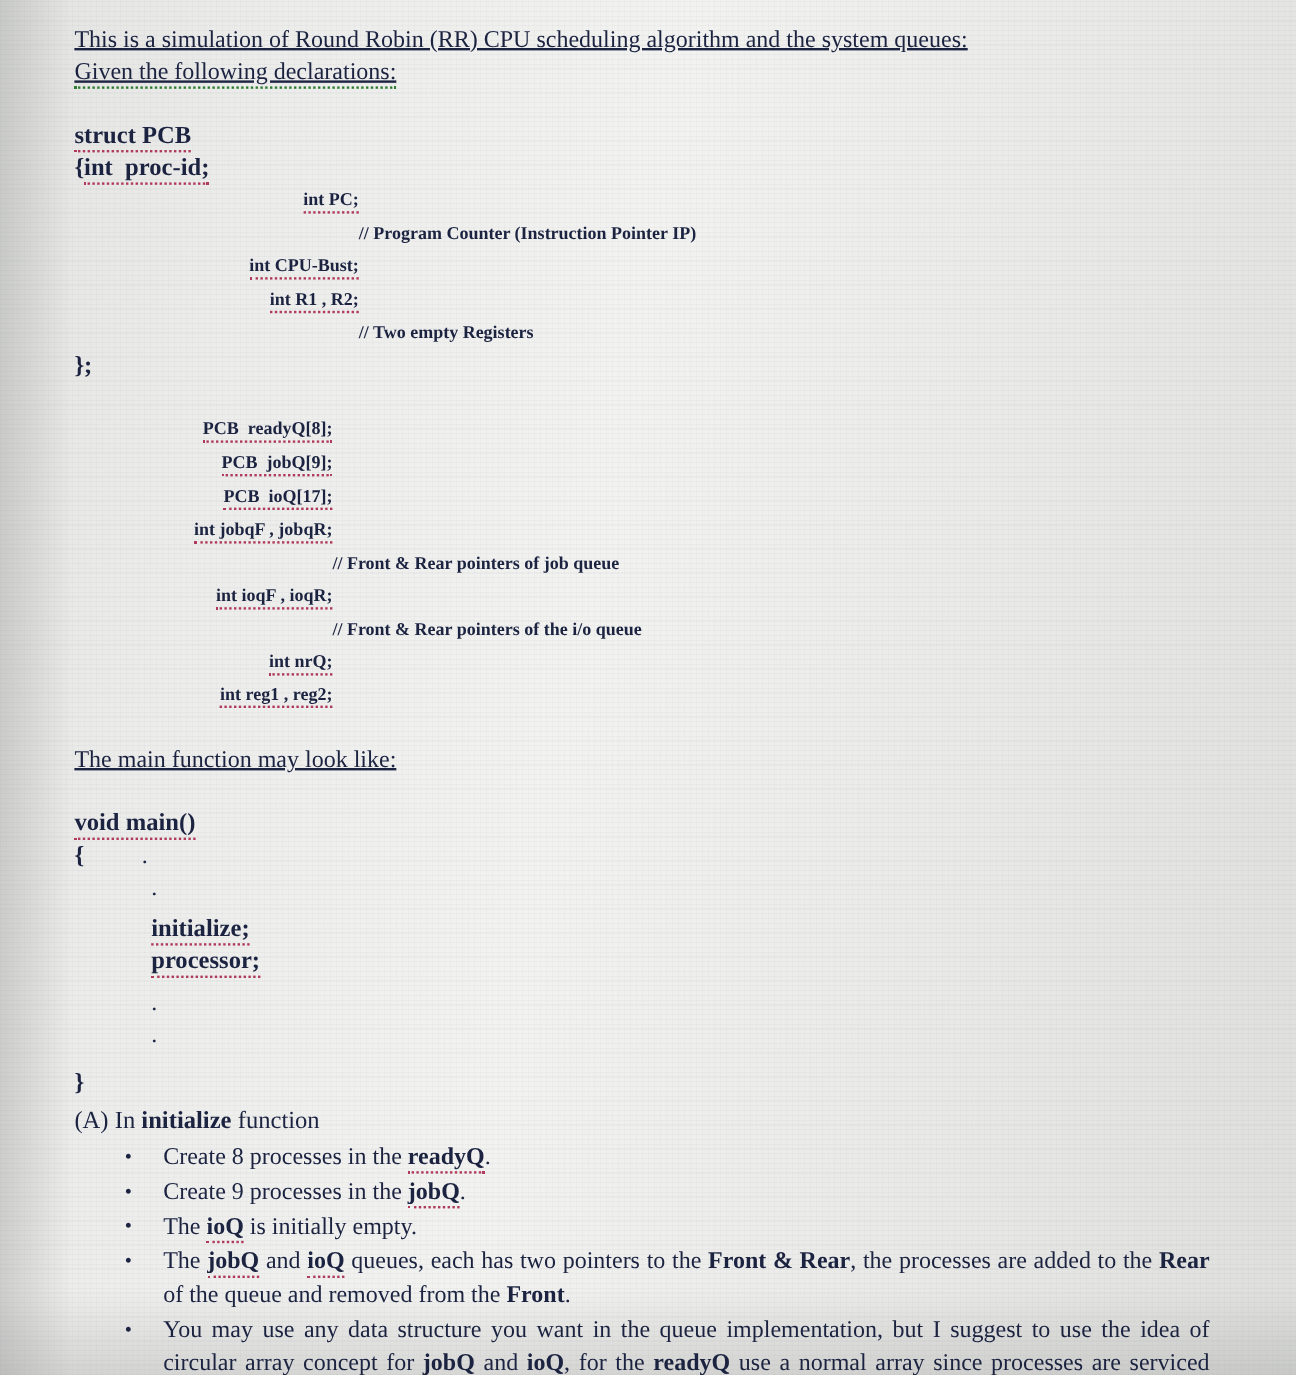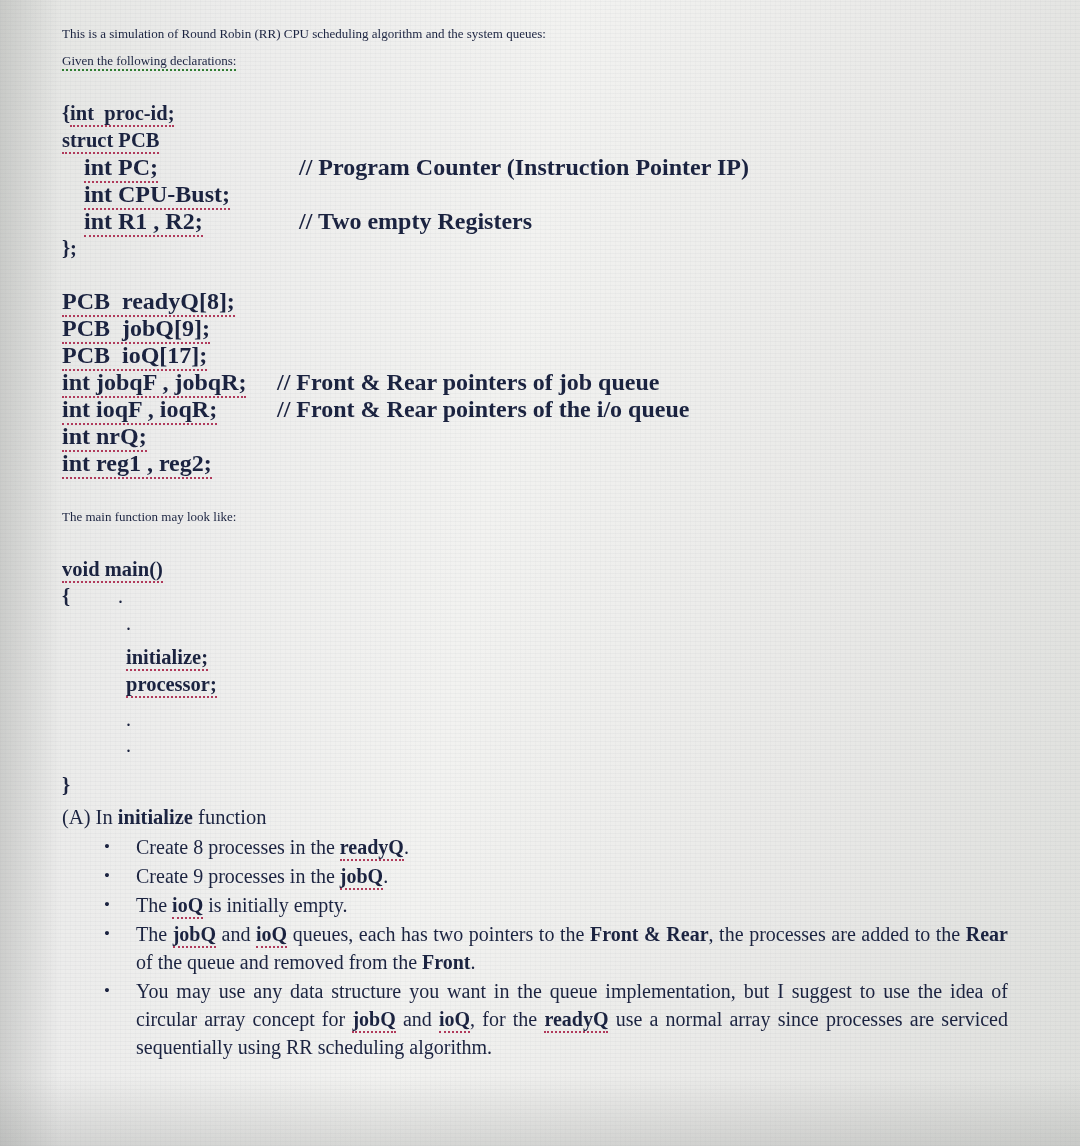--- a/index.html
+++ b/index.html
@@ -37,22 +37,23 @@
     background: linear-gradient(0deg, rgba(150,152,150,0.30), rgba(150,152,150,0));
     pointer-events: none;
   }
   .content {
     position: absolute;
     left: 62px;
     top: 20px;
     width: 960px;
   }
   .para {
-    font-size: 13px;
+    font-size: 20px;
     line-height: 27px;
+    text-decoration: underline;
   }
   .bold { font-weight: bold; }
   .spell {
     border-bottom: 2px dotted #b03a5b;
     padding-bottom: 1px;
   }
   .grammar {
     border-bottom: 2px dotted #2f7d32;
     padding-bottom: 1px;
   }
@@ -61,25 +62,26 @@
     font-weight: bold;
     font-size: 20.5px;
     line-height: 27px;
     white-space: pre;
   }
   .indent1 { padding-left: 22px; }
   .indent2 { padding-left: 64px; }
   .cmt { font-weight: bold; }
   .row {
     display: flex;
-    font-size: 24px;
+    font-size: 15px;
     line-height: 27px;
+    text-align: right;
   }
   .row .lhs { width: 215px; flex: 0 0 215px; font-weight: bold; white-space: pre; }
-  .row .rhs { font-weight: bold; }
+  .row .rhs { font-weight: bold; margin-top: 28px; }
   .gap8 { height: 8px; }
   .gap14 { height: 14px; }
   .gap26 { height: 26px; }
   .dot { display: block; padding-left: 64px; font-size: 20px; line-height: 26px; }
   ul.bullets {
     margin: 2px 0 0 0;
     padding-left: 74px;
     list-style: none;
   }
   ul.bullets li {
@@ -110,22 +112,22 @@
 <div class="shade-left"></div>
 <div class="shade-bottom"></div>
 
 <div class="content">
 
   <div class="para">This is a simulation of Round Robin (RR) CPU scheduling algorithm and the system queues:</div>
   <div class="para"><span class="grammar">Given the following declarations:</span></div>
 
   <div class="gap26"></div>
 
+  <div class="code"><span class="spell">struct PCB</span></div>
   <div class="code"><span>{</span><span class="spell">int  proc-id;</span></div>
-  <div class="code"><span class="spell">struct PCB</span></div>
 
   <div class="row indent1">
     <span class="lhs"><span class="spell">int PC;</span></span>
     <span class="rhs cmt">// Program Counter (Instruction Pointer IP)</span>
   </div>
   <div class="row indent1">
     <span class="lhs"><span class="spell">int CPU-Bust;</span></span>
     <span class="rhs cmt"></span>
   </div>
   <div class="row indent1">

